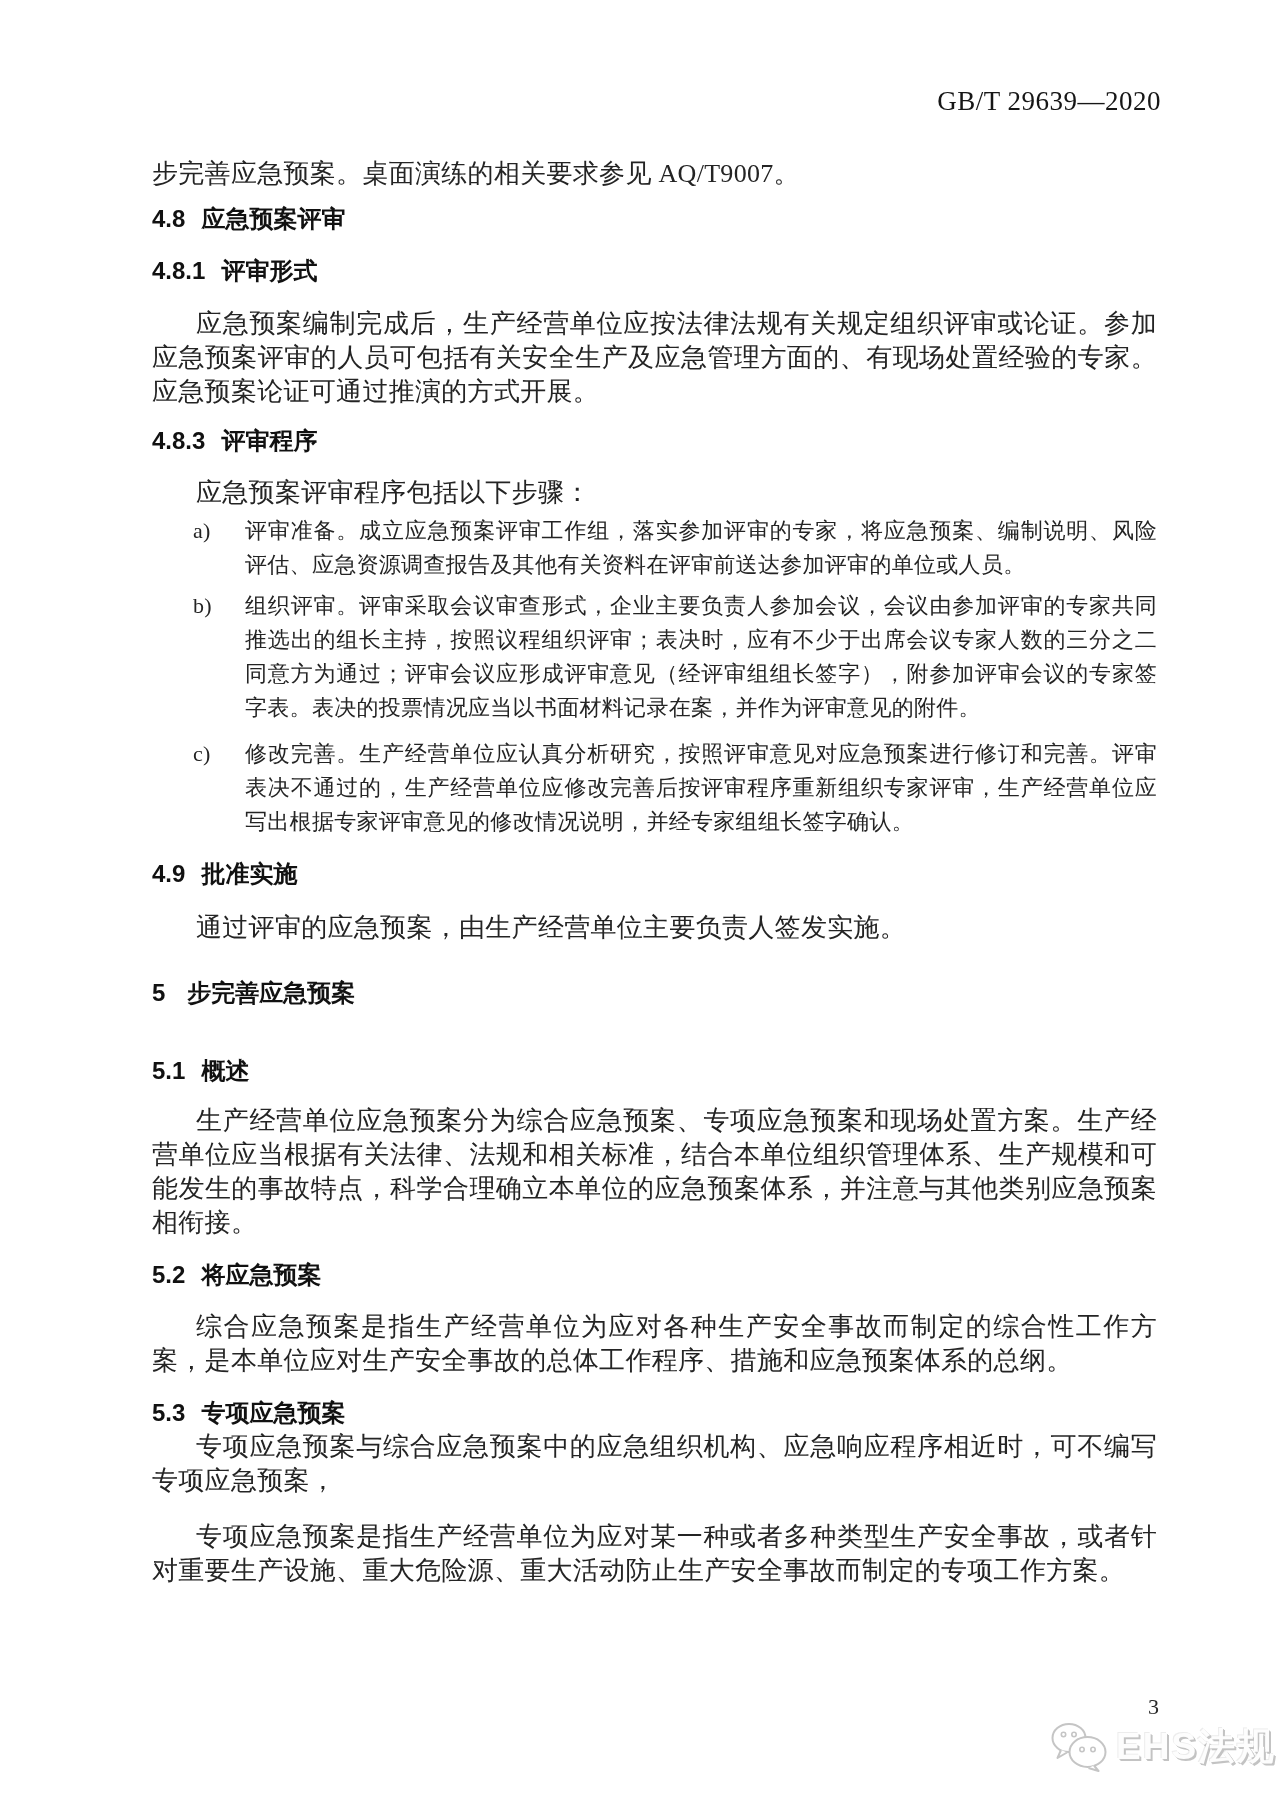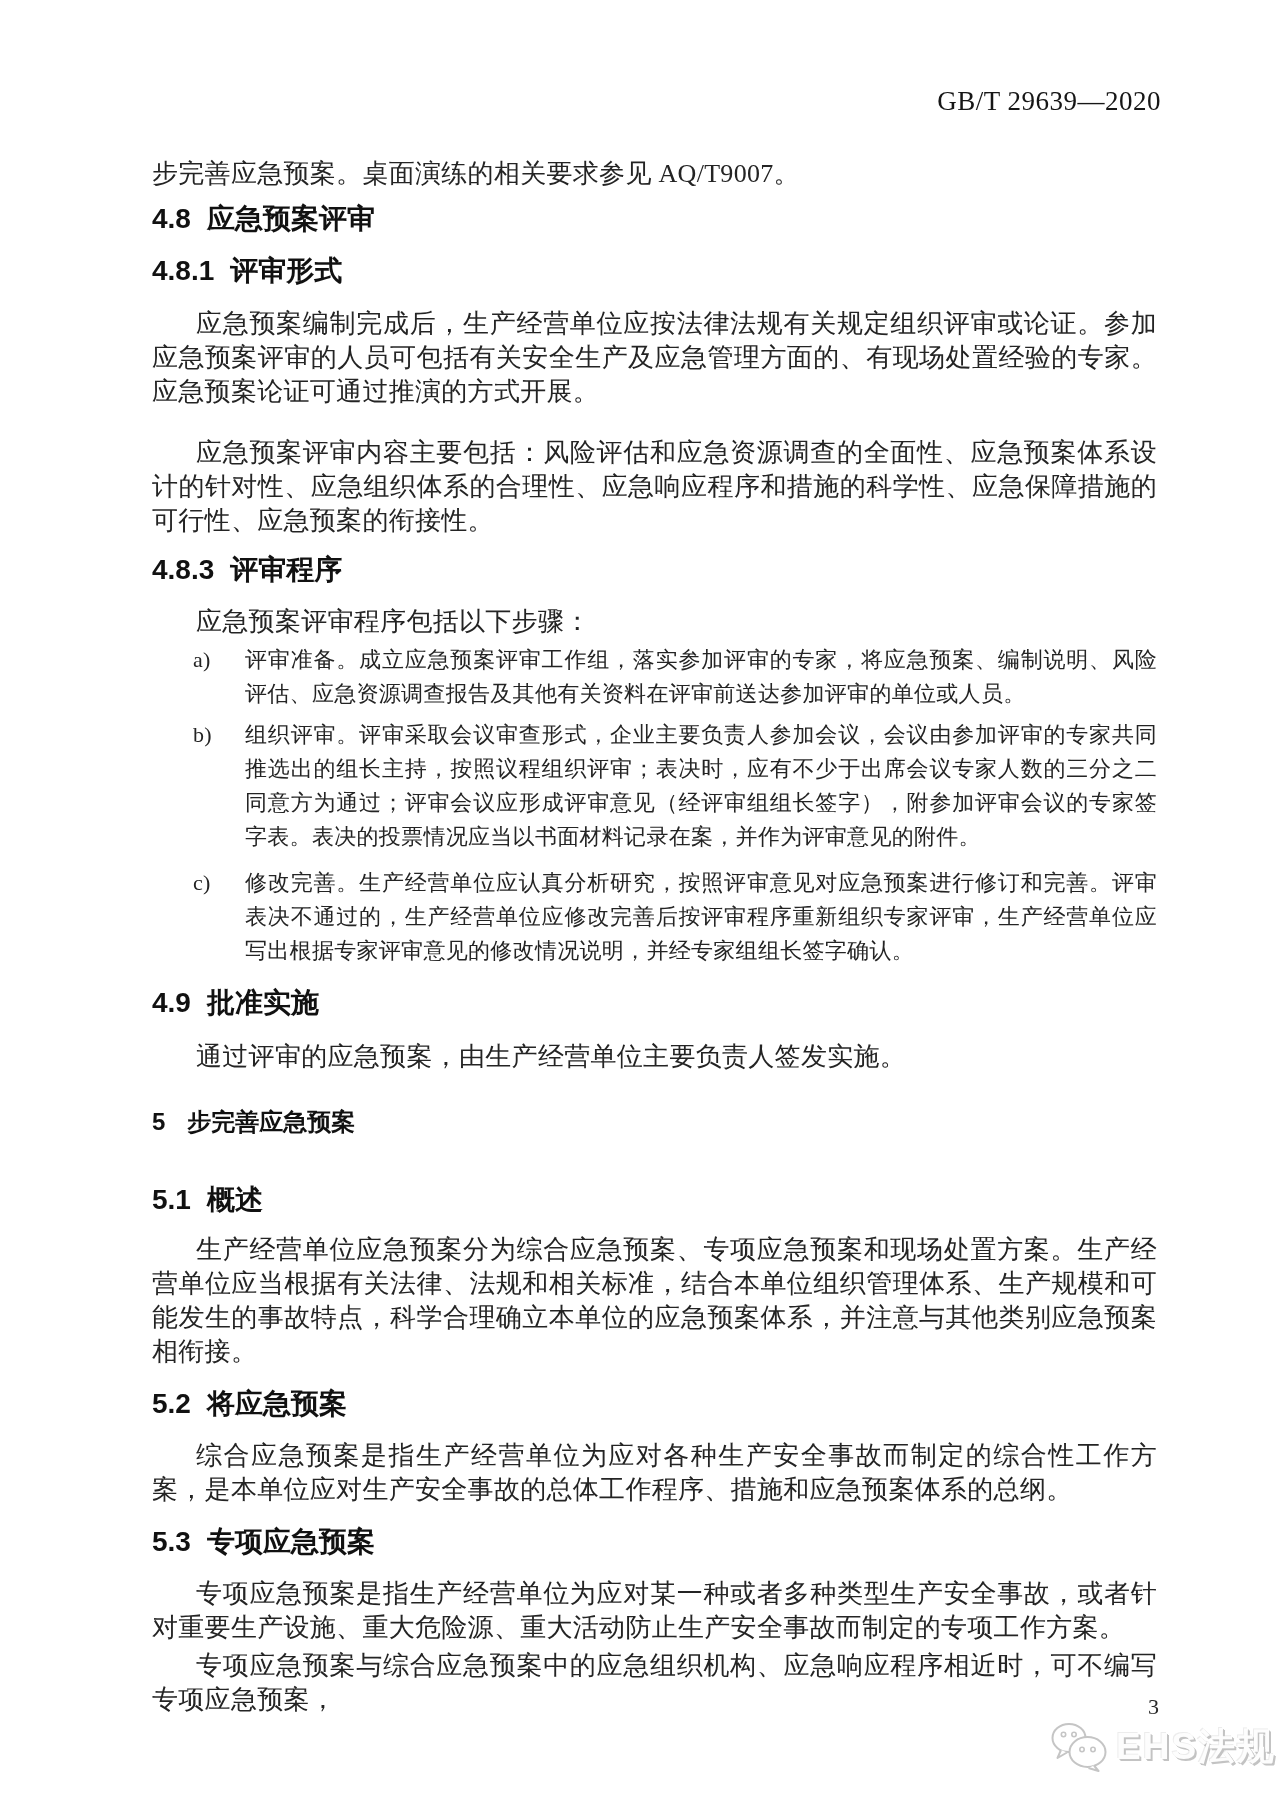--- a/index.html
+++ b/index.html
@@ -27,21 +27,21 @@
     margin:0; font-size:26px; line-height:34px;
     text-align:justify; text-indent:44px; color:#242424;
     letter-spacing:0.3px;
   }
   p.body.cont { text-indent:0; }
 
   .hd {
     margin:0; display:flex; align-items:baseline; gap:16px;
     font-family:"Liberation Sans","DejaVu Sans",sans-serif;
     font-weight:700; color:#111111;
-    font-size:28px; line-height:26px;
+    font-size:24px; line-height:26px;
   }
   .hd.chapter { font-size:24px; line-height:28px; gap:22px; }
 
   .step {
     margin:0; position:relative; padding-left:93px;
     font-size:22px; line-height:34px; text-align:justify;
     color:#242424; letter-spacing:0.3px;
   }
   .step .marker { position:absolute; left:41px; top:0; text-indent:0; }
 
@@ -79,21 +79,20 @@
     </h2>
 
     <h3 class="hd" style="margin-top:26px">
       <span>4.8.1</span>
       <span>评审形式</span>
     </h3>
 
     <p class="body" style="margin-top:23px">应急预案编制完成后，生产经营单位应按法律法规有关规定组织评审或论证。参加应急预案评审的人员可包括有关安全生产及应急管理方面的、有现场处置经验的专家。应急预案论证可通过推演的方式开展。</p>
 
 
-    <p class="body" style="margin-top:27px">应急预案评审内容主要包括：风险评估和应急资源调查的全面性、应急预案体系设计的针对性、应急组织体系的合理性、应急响应程序和措施的科学性、应急保障措施的可行性、应急预案的衔接性。</p>
 
     <h3 class="hd" style="margin-top:19px">
       <span>4.8.3</span>
       <span>评审程序</span>
     </h3>
 
     <p class="body" style="margin-top:22px">应急预案评审程序包括以下步骤：</p>
 
     <p class="step" style="margin-top:4px">
       <span class="marker">a)</span>
@@ -134,23 +133,23 @@
       <span>将应急预案</span>
     </h2>
 
     <p class="body" style="margin-top:22px">综合应急预案是指生产经营单位为应对各种生产安全事故而制定的综合性工作方案，是本单位应对生产安全事故的总体工作程序、措施和应急预案体系的总纲。</p>
 
     <h2 class="hd" style="margin-top:22px">
       <span>5.3</span>
       <span>专项应急预案</span>
     </h2>
 
+    <p class="body" style="margin-top:4px">专项应急预案与综合应急预案中的应急组织机构、应急响应程序相近时，可不编写专项应急预案，</p>
+
     <p class="body" style="margin-top:22px">专项应急预案是指生产经营单位为应对某一种或者多种类型生产安全事故，或者针对重要生产设施、重大危险源、重大活动防止生产安全事故而制定的专项工作方案。</p>
-
-    <p class="body" style="margin-top:4px">专项应急预案与综合应急预案中的应急组织机构、应急响应程序相近时，可不编写专项应急预案，</p>
 
   </main>
 
   <div class="page-number">3</div>
 
   <div class="watermark">
     <svg width="58" height="50" viewBox="0 0 58 50">
       <ellipse cx="19" cy="16" rx="16.5" ry="14" fill="#ffffff" stroke="#c5c5c5" stroke-width="2"></ellipse>
       <path d="M11 28 L7.5 36 L17 30.5" fill="#ffffff" stroke="#c5c5c5" stroke-width="2" stroke-linejoin="round"></path>
       <circle cx="13.5" cy="12.5" r="2.2" fill="none" stroke="#c5c5c5" stroke-width="1.6"></circle>

